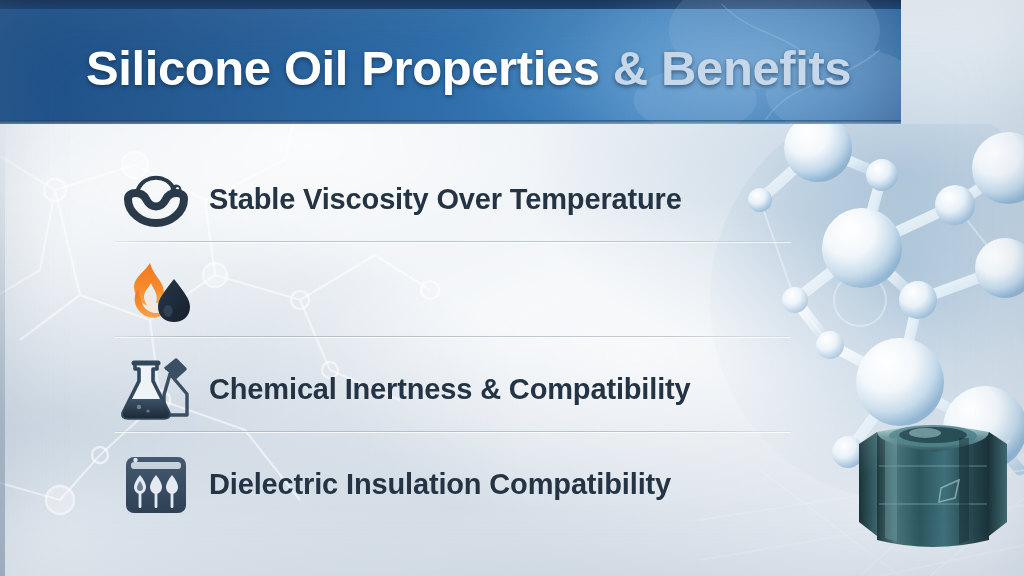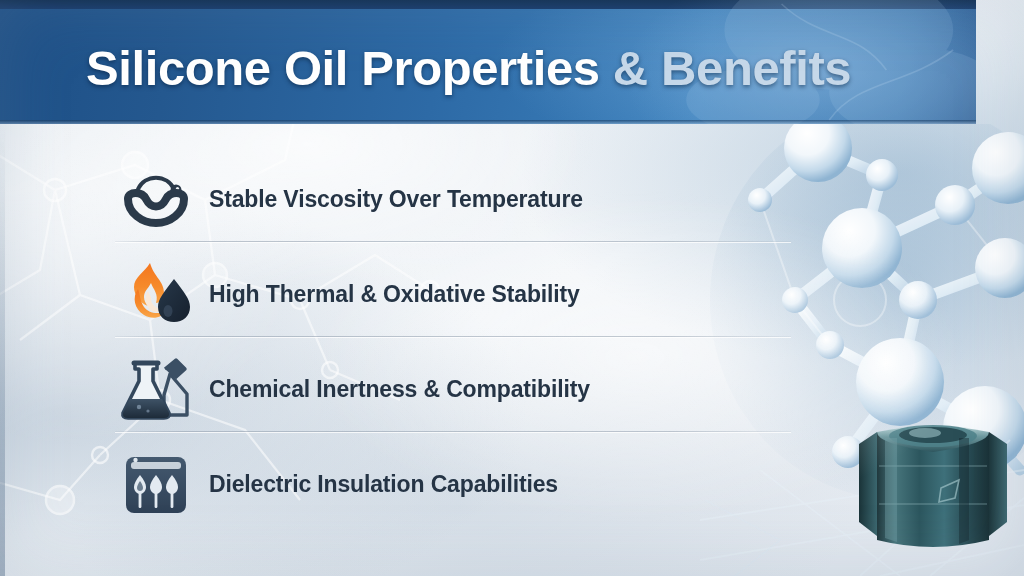--- a/index.html
+++ b/index.html
@@ -39,21 +39,21 @@
     inset: 0;
     width: 100%;
     height: 100%;
   }
 
   
   .banner {
     position: absolute;
     left: 0;
     top: 0;
-    width: 976px;
+    width: 901px;
     height: 124px;
     background:
       radial-gradient(ellipse 45% 120% at 82% 50%, rgba(120,170,215,0.55) 0%, rgba(120,170,215,0) 70%),
       linear-gradient(100deg, #1d4f86 0%, #24588f 18%, #2d6aa6 45%, #3c81bd 72%, #2f6ba4 92%, #27568d 100%);
     overflow: hidden;
   }
   .banner-topline {
     position: absolute;
     left: 0; top: 0;
     width: 100%;
@@ -129,21 +129,21 @@
 
   .icon-wrap {
     width: 88px;
     min-width: 88px;
     height: 72px;
     display: flex;
     align-items: center;
     justify-content: center;
   }
   .row-label {
-    font-size: 23px;
+    font-size: 29px;
     font-weight: bold;
     color: #253445;
     letter-spacing: -0.15px;
     white-space: nowrap;
     line-height: 1;
     padding-left: 9px;
   }
   .vignette {
     position: absolute;
     inset: 0;
@@ -390,21 +390,20 @@
           <path d="M32 2 C 36 16, 46 20, 46 32 C 46 38, 42 42, 38 42 C 41 33, 35 28, 33 22
                    C 30 28, 26 30, 26 36 C 26 40, 28 43, 30 45
                    C 22 42, 16 34, 16 26 C 16 16, 26 12, 32 2 Z" fill="url(#flameG)"></path>
           <path d="M20 28 C 14 36, 16 48, 26 54 C 34 59, 44 57, 48 50
                    C 40 54, 30 52, 26 46 C 22 40, 22 33, 20 28 Z" fill="url(#flameG)"></path>
           <path d="M30 30 C 26 36, 27 46, 34 50 C 38 52, 43 51, 45 48 C 38 48, 33 43, 33 38 C 33 35, 31 32, 30 30 Z" fill="#fde8d2" opacity="0.85"></path>
           <path d="M56 18 C 66 31, 72 38, 72 46 C 72 55, 65 61, 56 61 C 47 61, 40 55, 40 46 C 40 38, 46 31, 56 18 Z" fill="url(#dropG)"></path>
           <ellipse cx="50" cy="50" rx="4.5" ry="6" fill="#3b4c5f" opacity="0.7"></ellipse>
         </svg>
       </div>
-      <div class="row-label">High Thermal &amp; Oxidative Stability</div>
     </div>
 
     <div class="row row-2">
       <div class="icon-wrap">
         <svg width="78" height="68" viewBox="0 0 78 68">
           <defs>
             <linearGradient id="flaskLiq" x1="0" y1="0" x2="0" y2="1">
               <stop offset="0%" stop-color="#3e5266"></stop>
               <stop offset="100%" stop-color="#1d2b39"></stop>
             </linearGradient>
@@ -446,19 +445,19 @@
             <path d="M38 24 C 42 29, 44 33, 44 36 C 44 40, 41 43, 38 43 C 35 43, 32 40, 32 36 C 32 33, 34 29, 38 24 Z"></path>
             <rect x="36.6" y="41" width="2.8" height="16" rx="1.2"></rect>
             <path d="M54 24 C 58 29, 60 33, 60 36 C 60 40, 57 43, 54 43 C 51 43, 48 40, 48 36 C 48 33, 50 29, 54 24 Z"></path>
             <rect x="52.6" y="41" width="2.8" height="16" rx="1.2"></rect>
           </g>
           <g fill="#44596f" opacity="0.75">
             <path d="M22 30 C 24 33, 25 35, 25 37 C 25 39, 23.5 40 22 40 C 20.5 40, 19 39, 19 37 C 19 35, 20 33, 22 30 Z"></path>
           </g>
         </svg>
       </div>
-      <div class="row-label">Dielectric Insulation Capabilities</div>
+      <div class="row-label">Dielectric Insulation Compatibility</div>
     </div>
 
   </div>
 
   <div class="vignette"></div>
 </div>
 
 </body></html>

